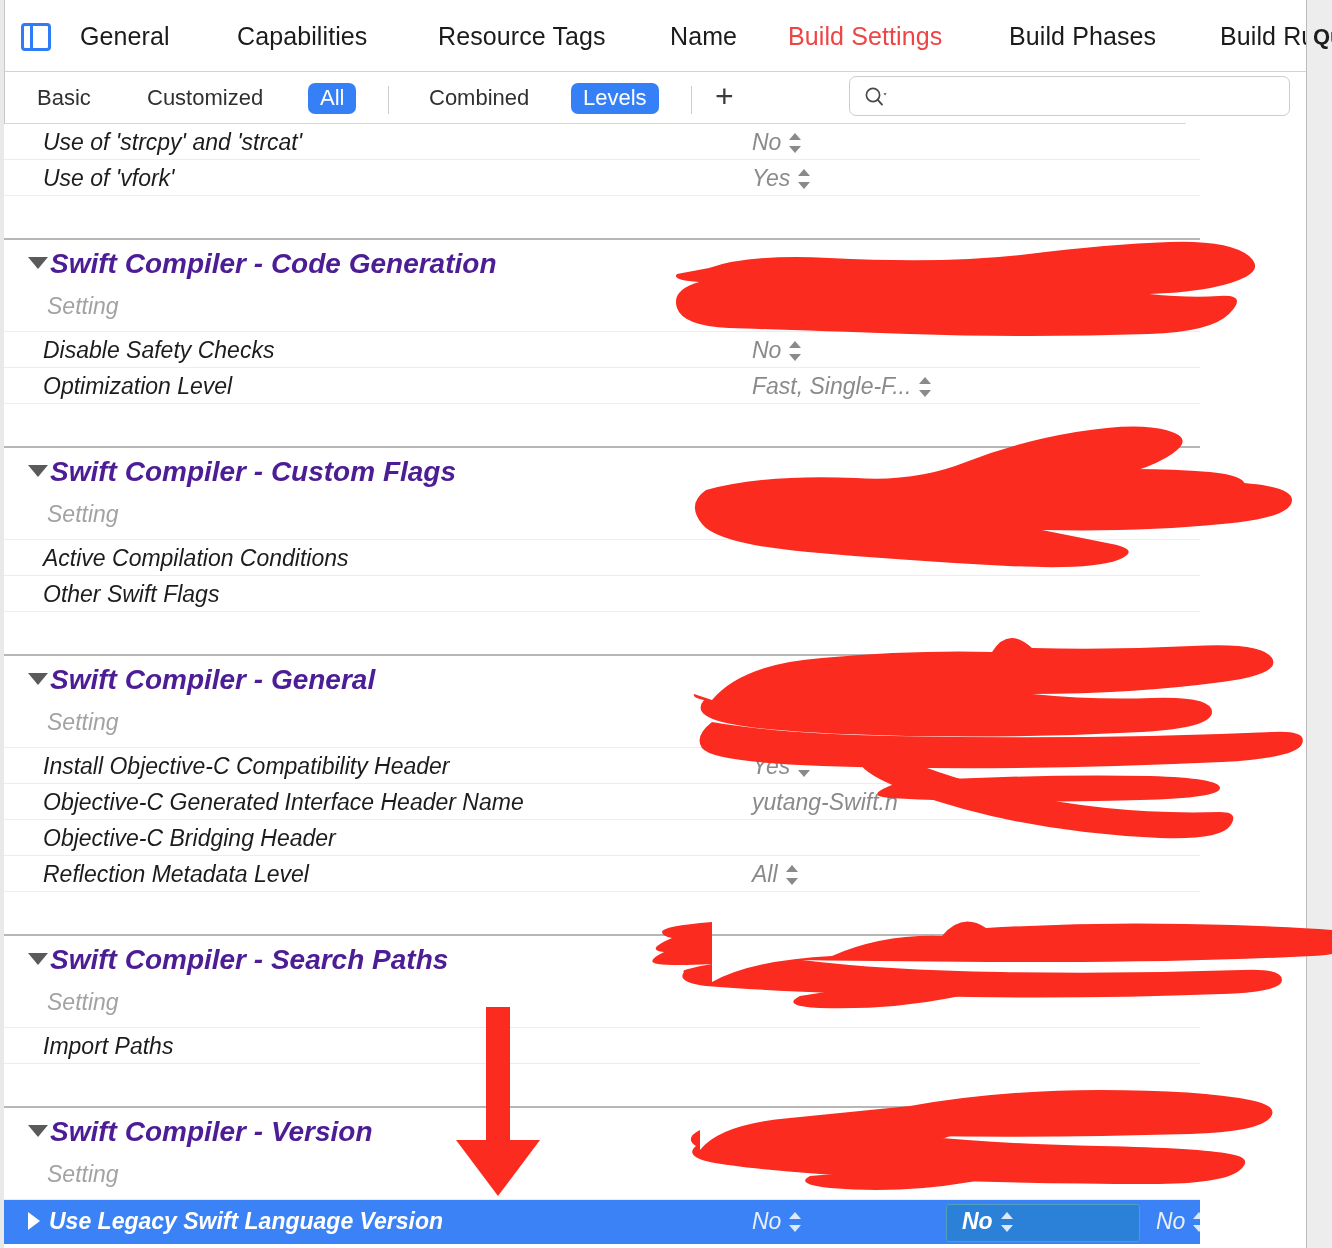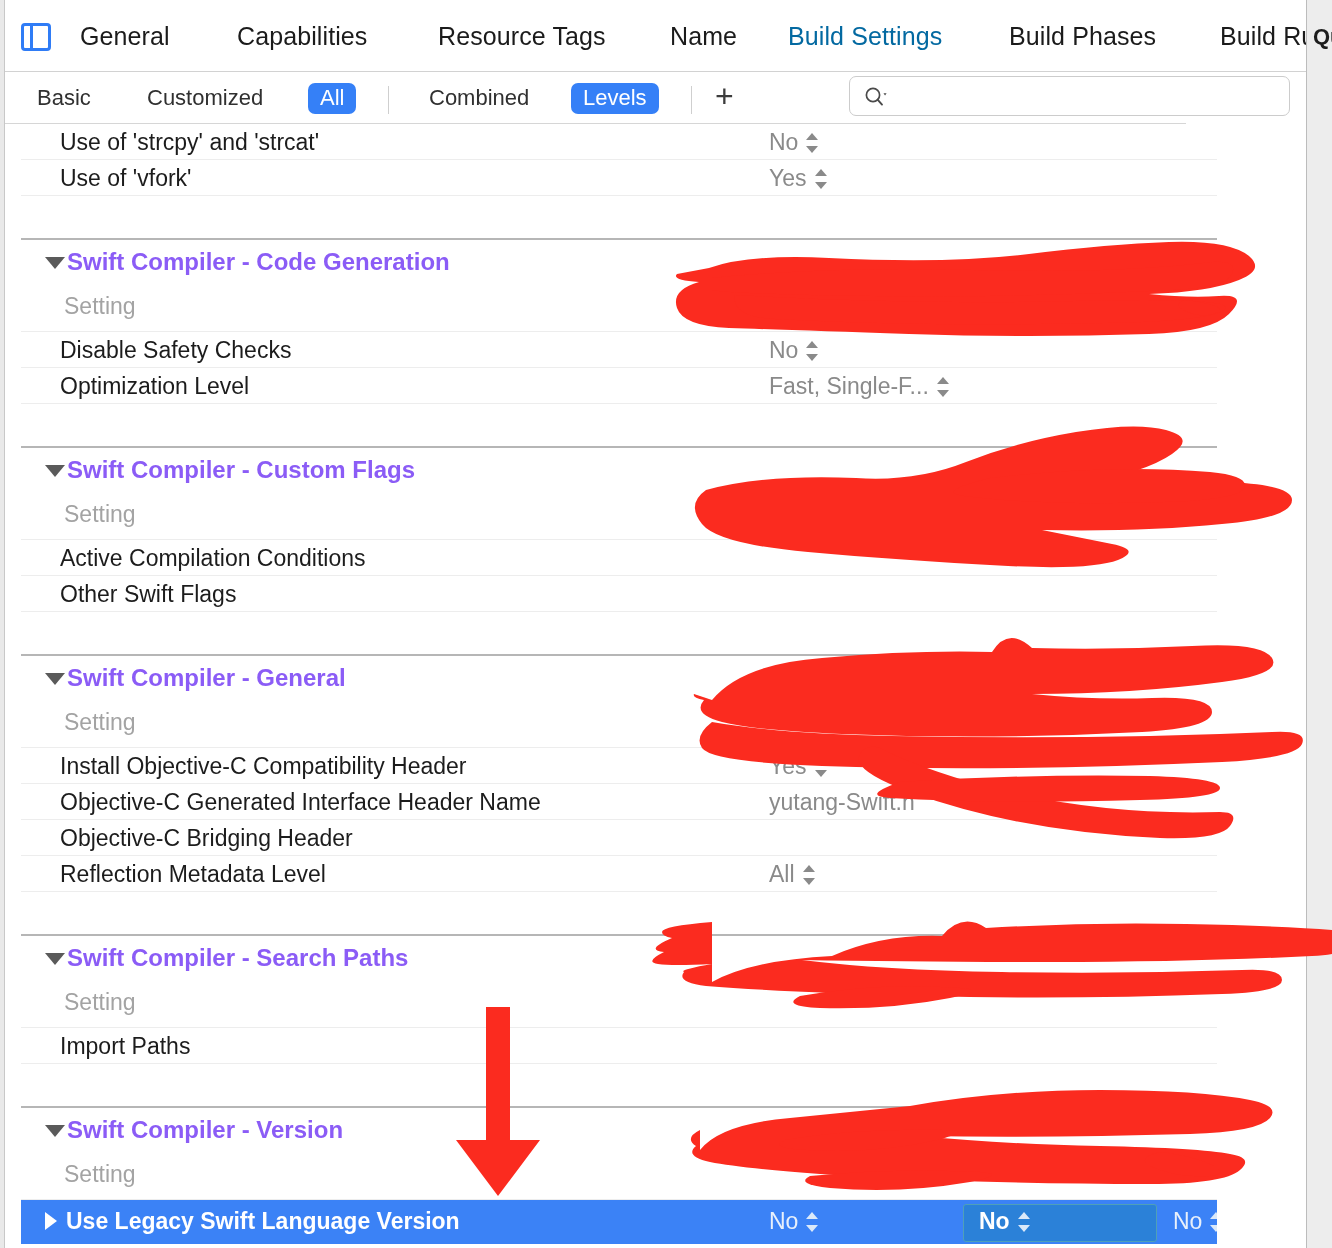--- a/index.html
+++ b/index.html
@@ -63,21 +63,21 @@
     width: 3px; height: 22px;
     background: #2f7cf6;
   }
   .tab {
     position: absolute; top: 22px;
     font-size: 25px;
     color: #1b1b1b;
     white-space: nowrap;
     letter-spacing: 0.1px;
   }
-  .tab.active { color: #0369a1; }
+  .tab.active { color: #ef4444; }
   .tab.clipped { overflow: hidden; }
 
   
   .filterbar {
     position: absolute; left: 5px; top: 72px;
     width: 1181px; height: 52px;
     background: #ffffff;
     border-bottom: 1px solid #d6d6d6;
   }
   .fb-item {
@@ -115,24 +115,25 @@
     position: absolute; left: 14px; top: 9px;
     width: 24px; height: 22px;
   }
   .search-input-text {
     position: absolute; left: 46px; top: 9px;
     font-size: 19px; color: #9a9a9a;
   }
 
   
   .list {
-    position: absolute; left: 21px; top: 124px;
+    position: absolute; left: 4px; top: 124px;
     width: 1196px; height: 1124px;
     background: #ffffff;
     overflow: hidden;
+    font-style: italic;
   }
 
   .row {
     position: relative;
     width: 1301px;
     border-bottom: 1px solid #ededed;
     background: #ffffff;
   }
   .row .label {
     position: absolute;
@@ -184,21 +185,21 @@
   }
   .group-head .disc {
     position: absolute; left: 24px; top: 17px;
     width: 0; height: 0;
     border-left: 10px solid transparent;
     border-right: 10px solid transparent;
     border-top: 12px solid #5a5a5a;
   }
   .group-head .gtitle {
     position: absolute; left: 46px; top: 8px;
-    font-size: 24px; font-weight: 700; color: #8b5cf6;
+    font-size: 28px; font-weight: 700; color: #4c1d95;
     white-space: nowrap;
   }
   .setting-col {
     position: relative;
     width: 1301px; height: 44px;
     background: #ffffff;
     border-bottom: 1px solid #ededed;
   }
   .setting-col .scap {
     position: absolute; left: 43px; top: 5px;

